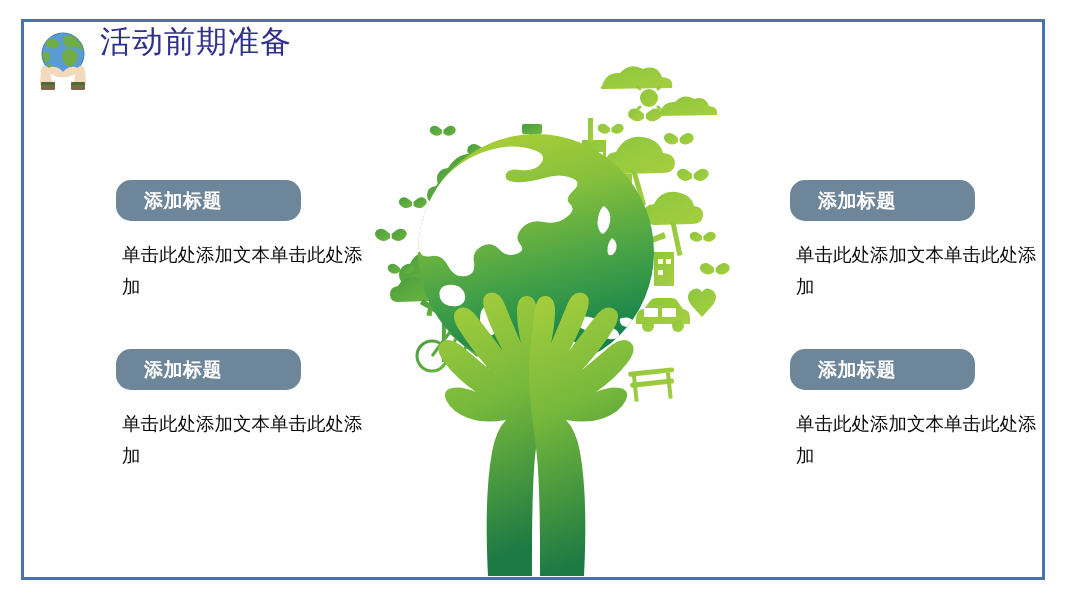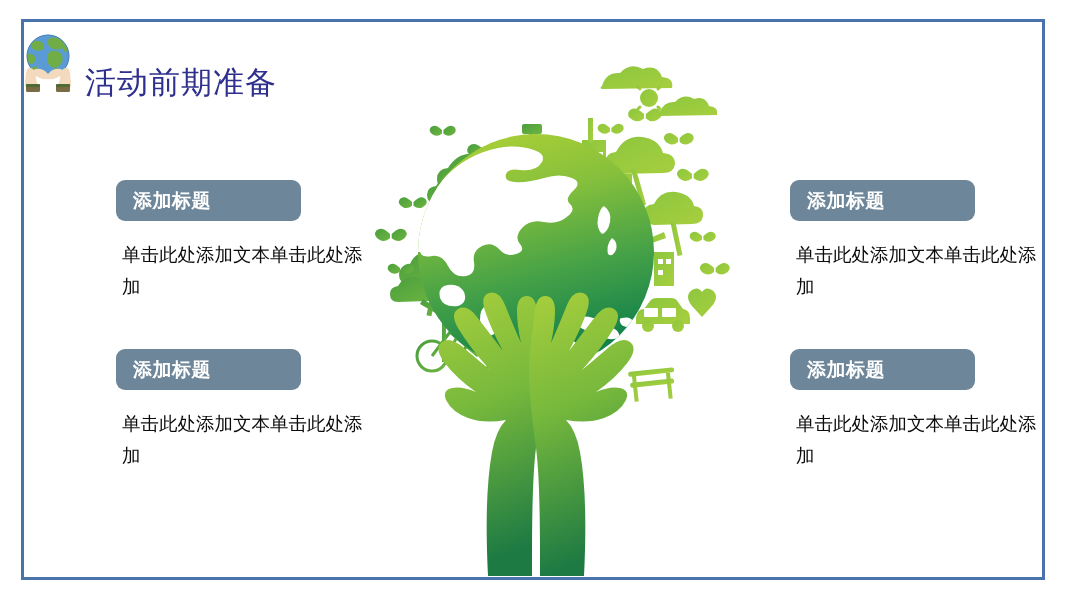--- a/index.html
+++ b/index.html
@@ -29,25 +29,25 @@
     width: 1024px;
     height: 561px;
     border: 3px solid #4a72ab;
     box-sizing: border-box;
     pointer-events: none;
   }
 
   
   #header {
     position: absolute;
-    left: 15px;
+    left: 30px;
     top: 26px;
     height: 72px;
     display: flex;
-    align-items: flex-end;
+    align-items: flex-start;
   }
   #header-icon {
     width: 66px;
     height: 70px;
     flex: 0 0 auto;
     margin-right: 4px;
   }
   #page-title {
     font-size: 31px;
     font-weight: 400;
@@ -63,28 +63,28 @@
     width: 240px;
   }
   .info-block.left  { left: 116px; }
   .info-block.right { left: 790px; }
   .info-block.row1  { top: 180px; }
   .info-block.row2  { top: 349px; }
 
   .block-heading {
     width: 185px;
     height: 41px;
-    border-radius: 9px;
+    border-radius: 15px;
     background: #6d8699;
     color: #ffffff;
     font-size: 19px;
     font-weight: bold;
     display: flex;
     align-items: center;
-    padding-left: 17px;
+    padding-left: 28px;
     box-sizing: border-box;
     letter-spacing: 0.5px;
   }
   .block-body {
     margin-top: 18px;
     padding-left: 6px;
     font-size: 18.5px;
     color: #0c0c0c;
     line-height: 1.72;
     width: 250px;

